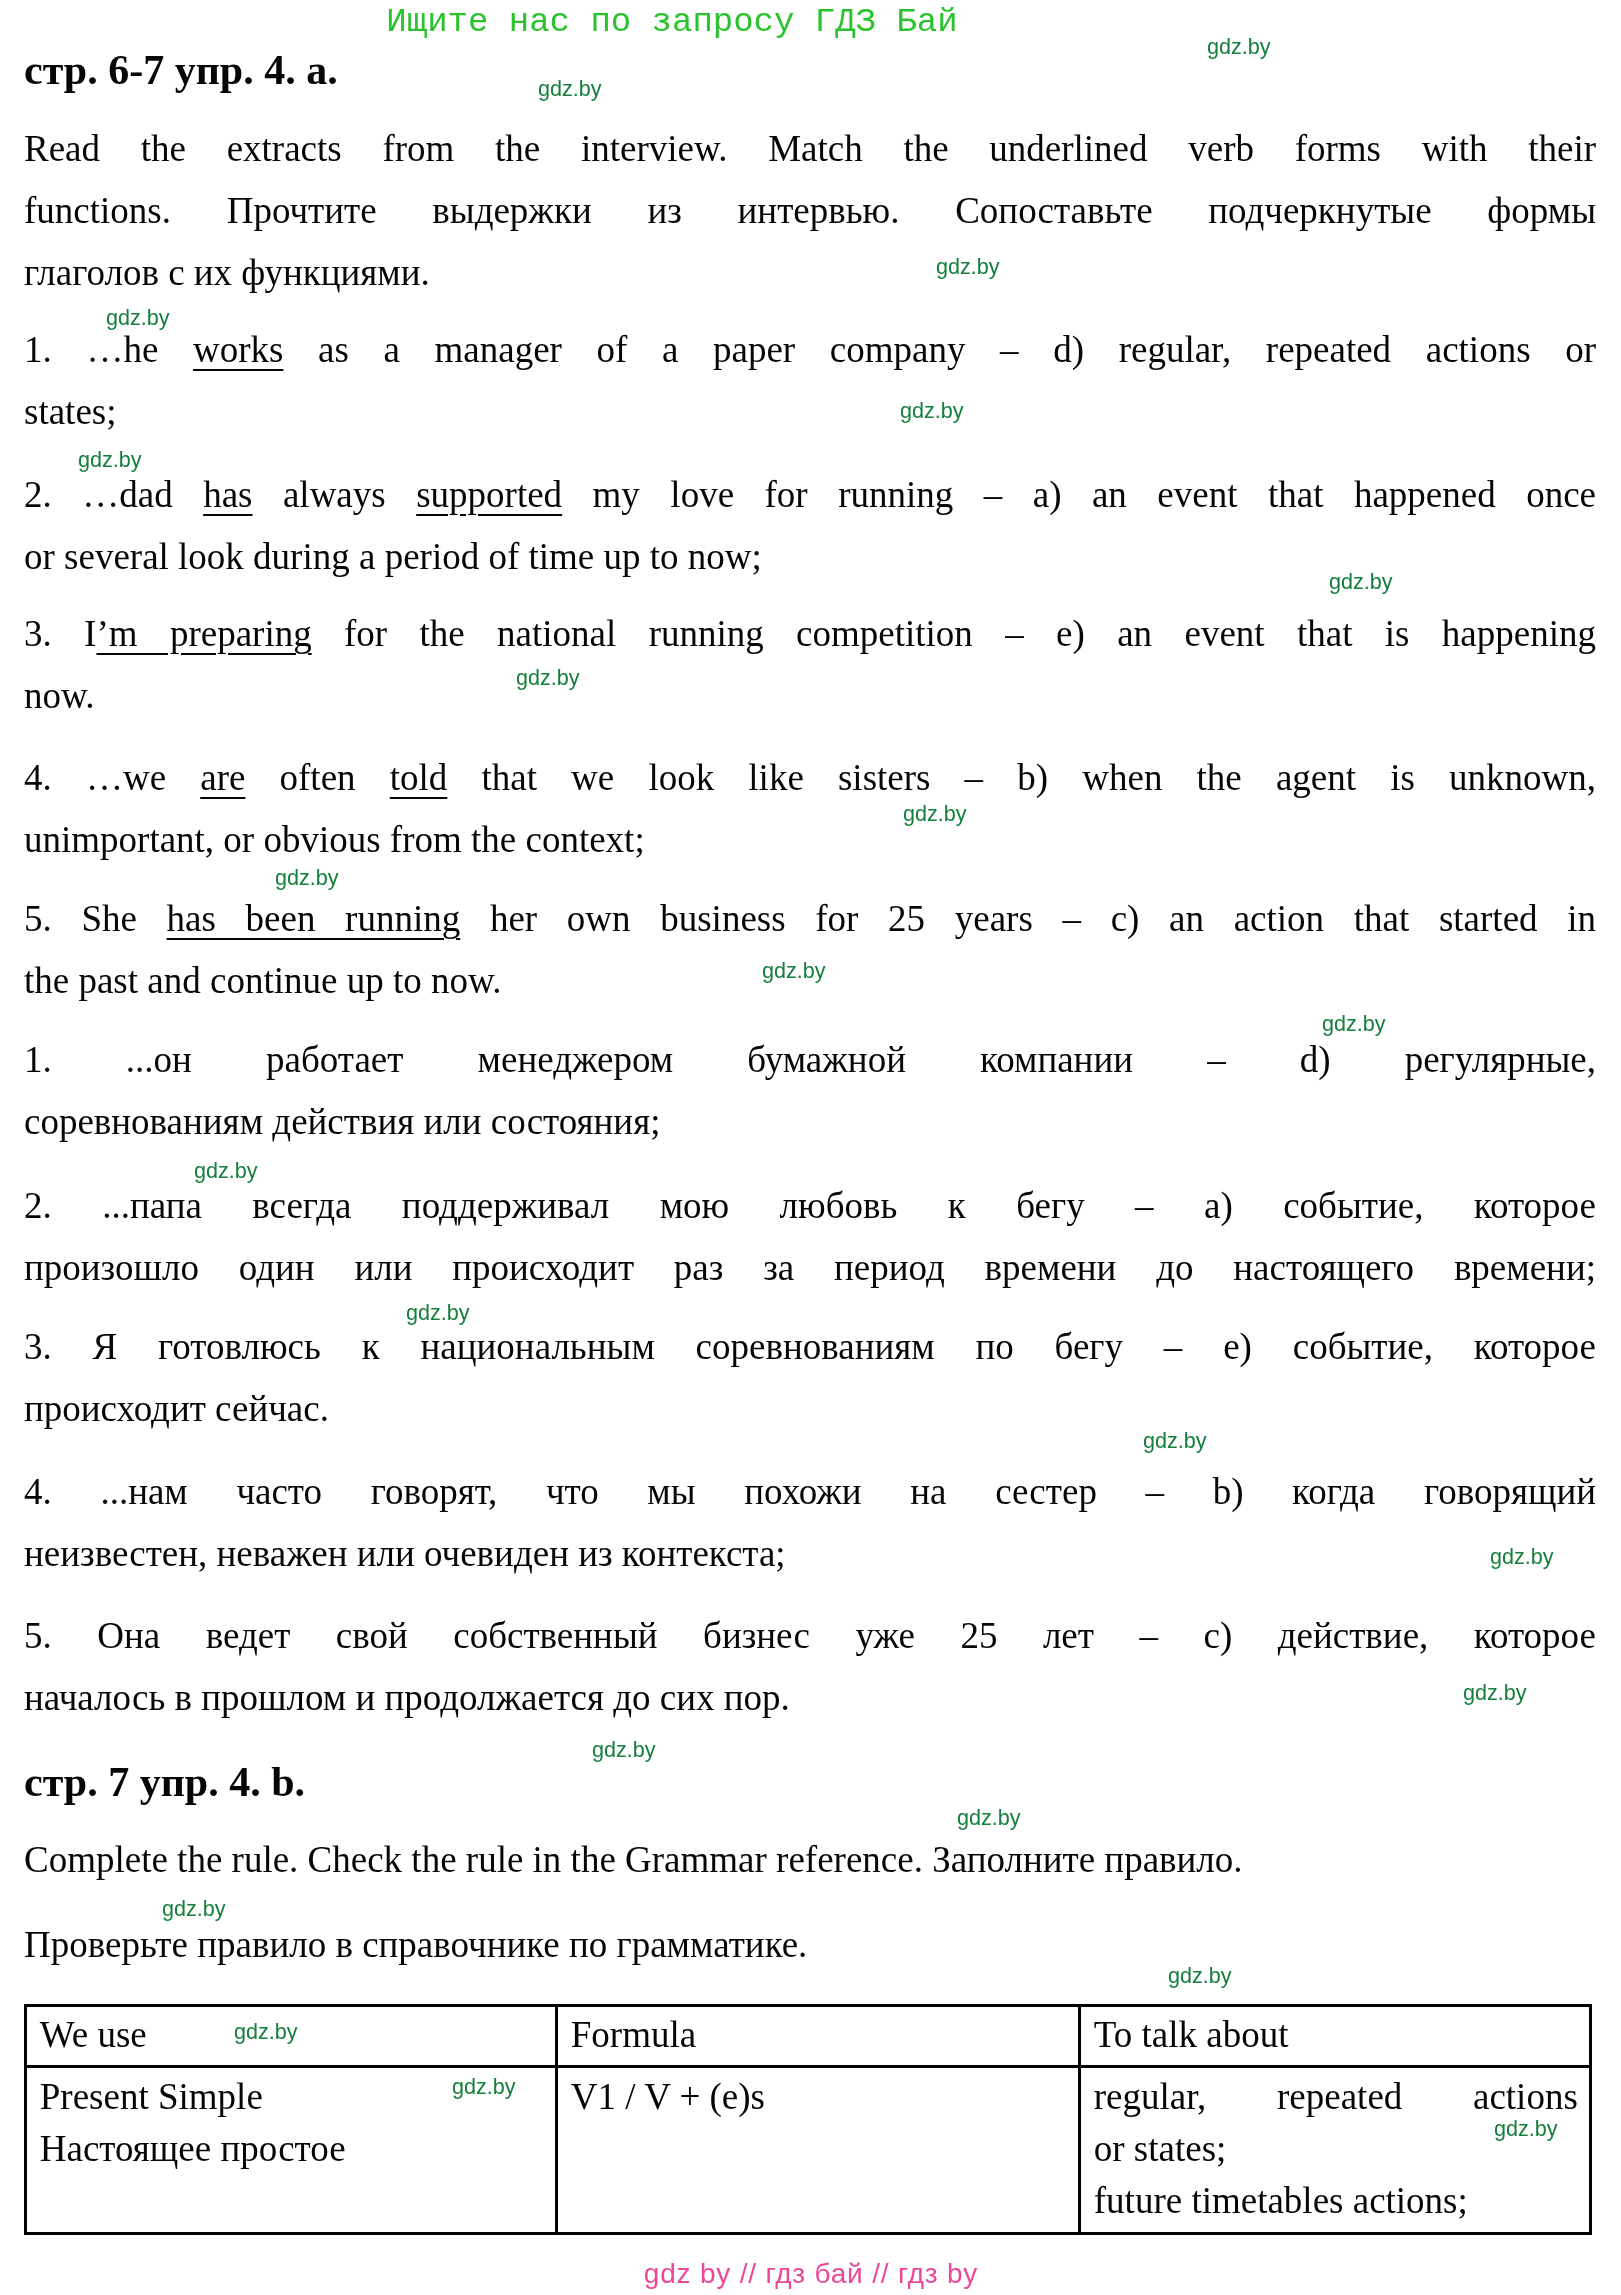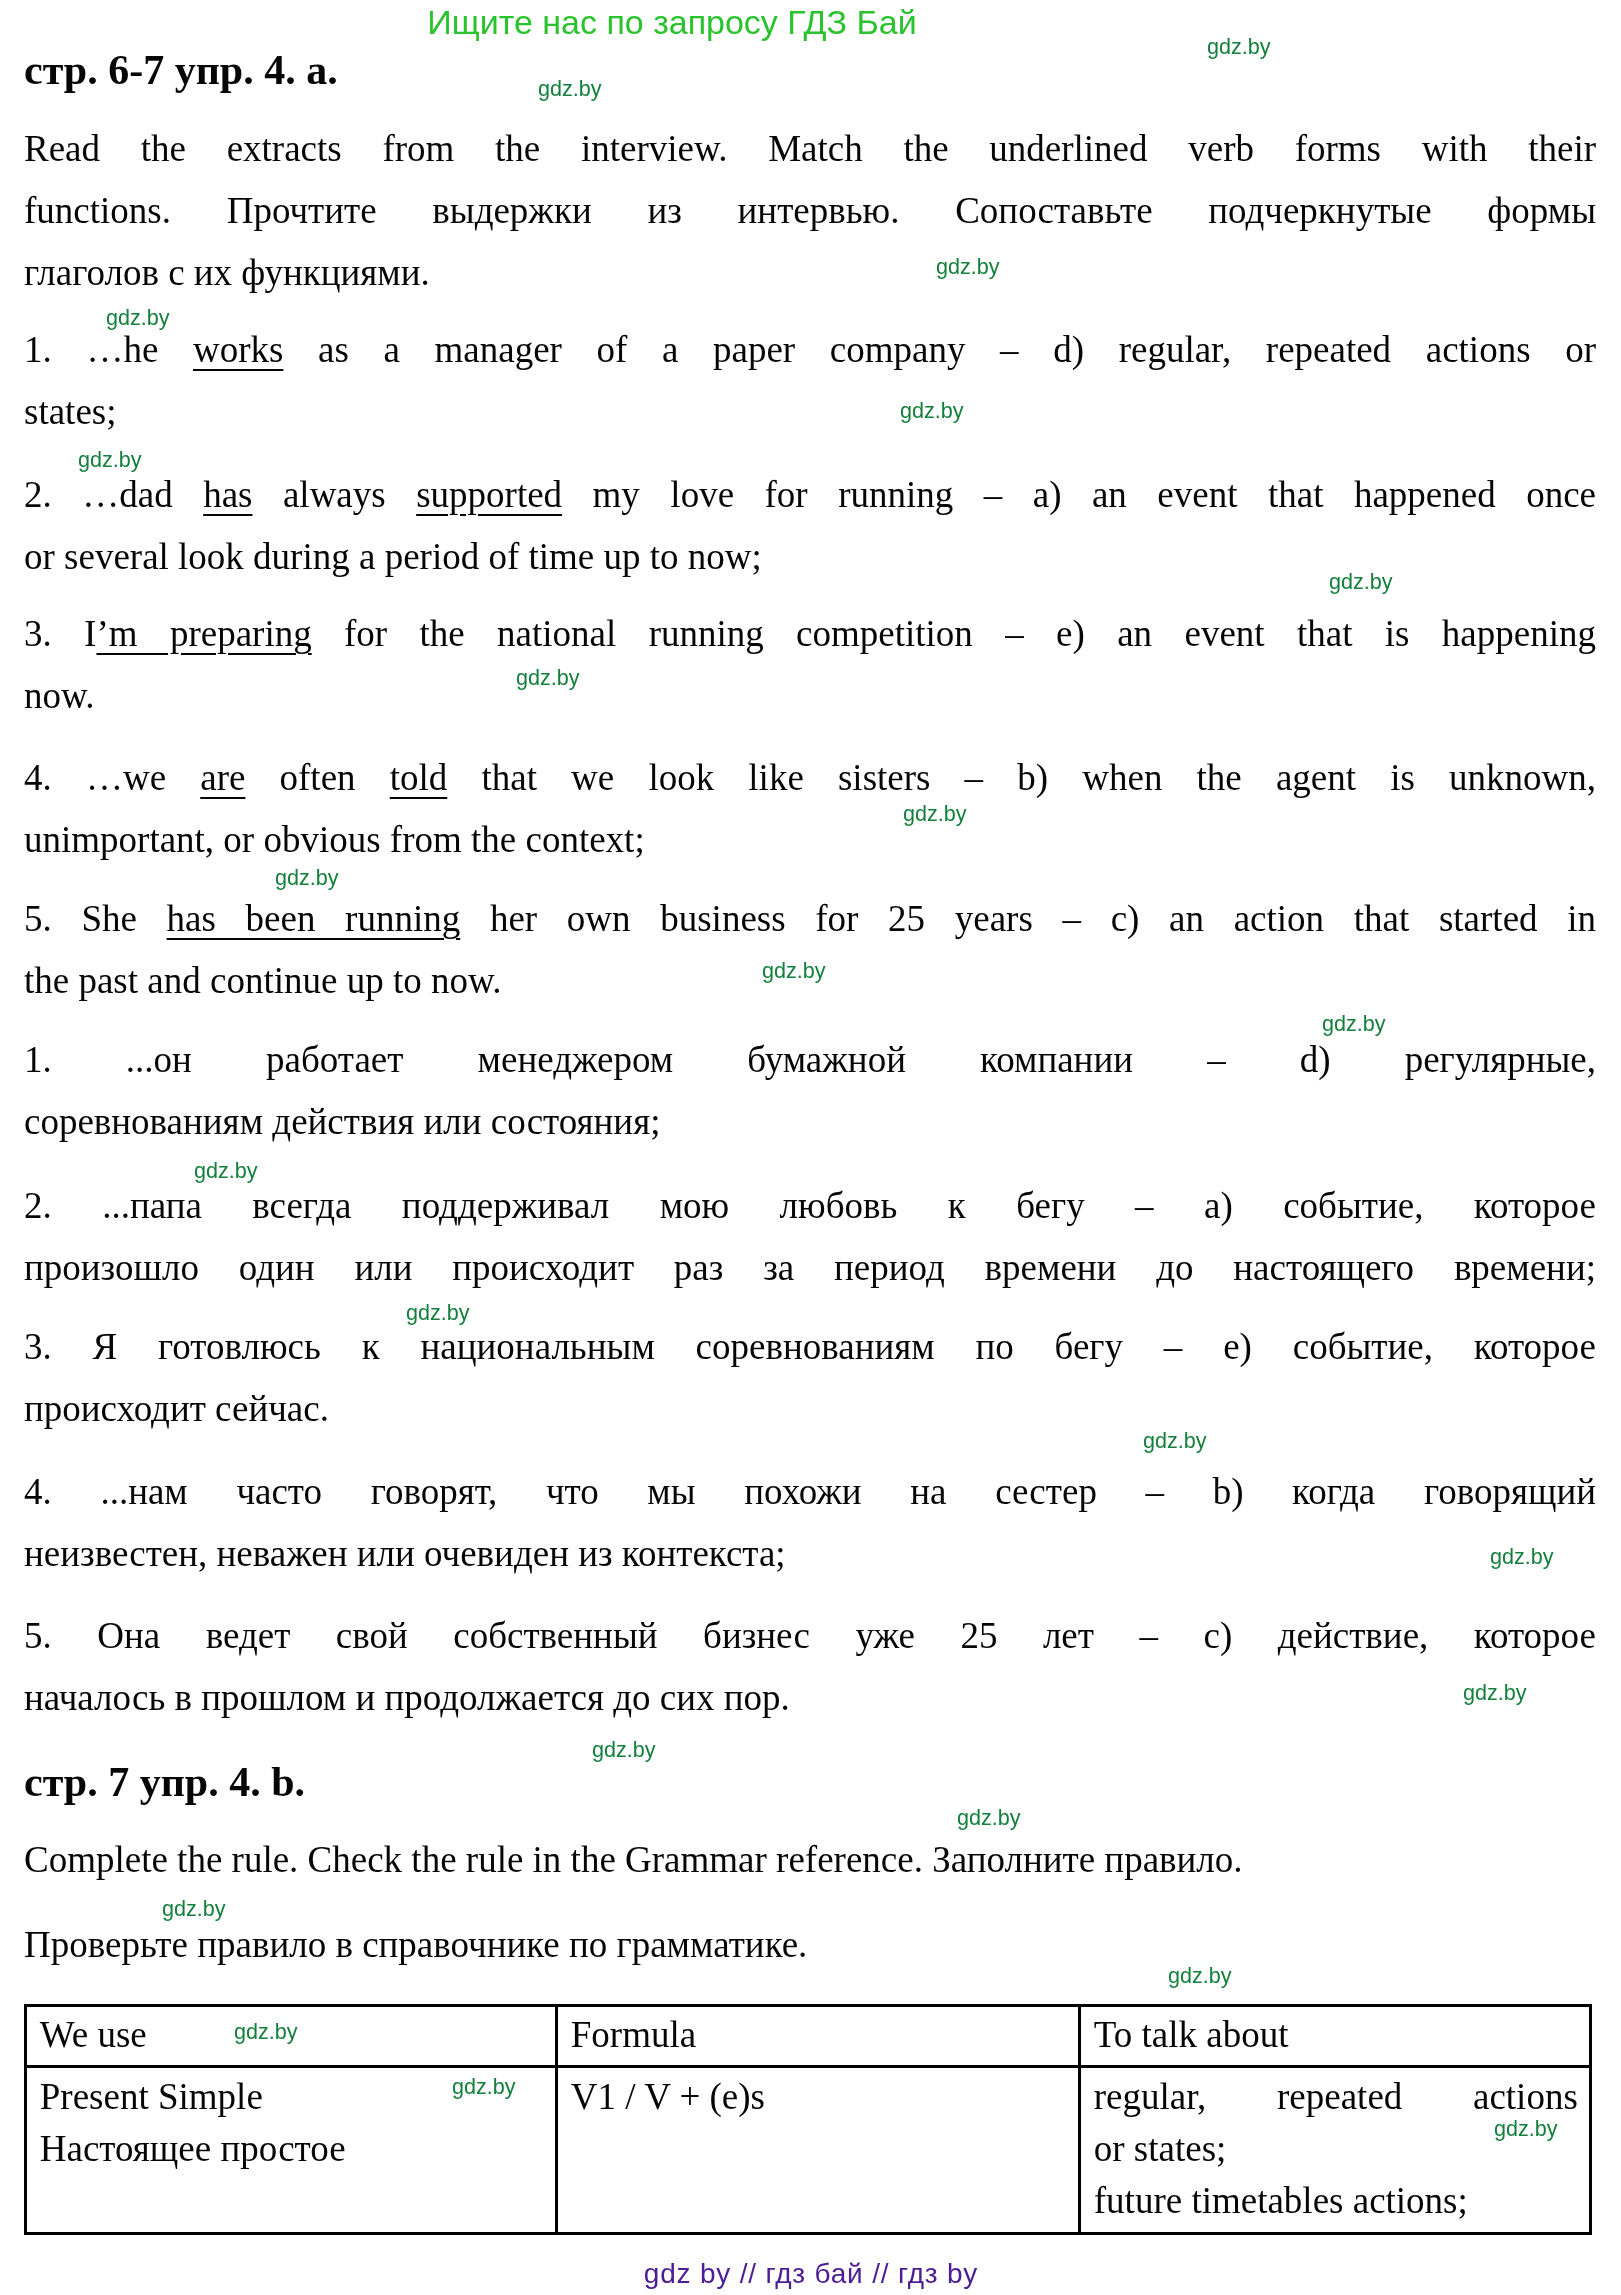--- a/index.html
+++ b/index.html
@@ -3,21 +3,21 @@
 <meta charset="utf-8">
 <style>
   html,body{margin:0;padding:0;}
   body{
     width:1622px;height:2295px;position:relative;background:#ffffff;
     font-family:"Liberation Serif", serif;color:#060606;overflow:hidden;
   }
   .abs{position:absolute;}
   .banner{
     top:1.6px;left:0;width:1344px;text-align:center;
-    font-family:Liberation Sans, sans-serif;font-size:34px;line-height:40px;
+    font-family:Liberation Mono, monospace;font-size:34px;line-height:40px;
   }
   .h1{font-weight:bold;font-size:42px;line-height:48px;white-space:nowrap;}
   .par{left:24px;width:1572px;font-size:37px;line-height:62px;}
   .tl{min-height:62px;}
   .j{text-align:justify;text-align-last:justify;}
   .u{text-decoration:underline;text-decoration-thickness:2.4px;text-underline-offset:7.2px;}
   .wm{
     position:absolute;font-family:"Liberation Sans", sans-serif;
     font-size:21.6px;line-height:24px;color:#15803d;white-space:nowrap;
   }
@@ -122,21 +122,21 @@
         </td>
     <td>
           <div class="tl j"><span>regular, repeated actions</span></div>
           <div class="tl"><span>or states;</span></div>
           <div class="tl"><span>future timetables actions;</span></div>
         </td>
   </tr>
 </tbody>
   </table>
 
-<div class="abs footer" id="footer" style="color: #4c1d95;">gdz by  //  гдз бай  //  гдз by</div>
+<div class="abs footer" id="footer" style="color: #ec4899;">gdz by  //  гдз бай  //  гдз by</div>
 
 <span class="wm" style="left:1207px;top:35px;">gdz.by</span>
 <span class="wm" style="left:538px;top:77px;">gdz.by</span>
 <span class="wm" style="left:936px;top:255px;">gdz.by</span>
 <span class="wm" style="left:106px;top:306px;">gdz.by</span>
 <span class="wm" style="left:900px;top:399px;">gdz.by</span>
 <span class="wm" style="left:78px;top:448px;">gdz.by</span>
 <span class="wm" style="left:1329px;top:570px;">gdz.by</span>
 <span class="wm" style="left:516px;top:666px;">gdz.by</span>
 <span class="wm" style="left:903px;top:802px;">gdz.by</span>

